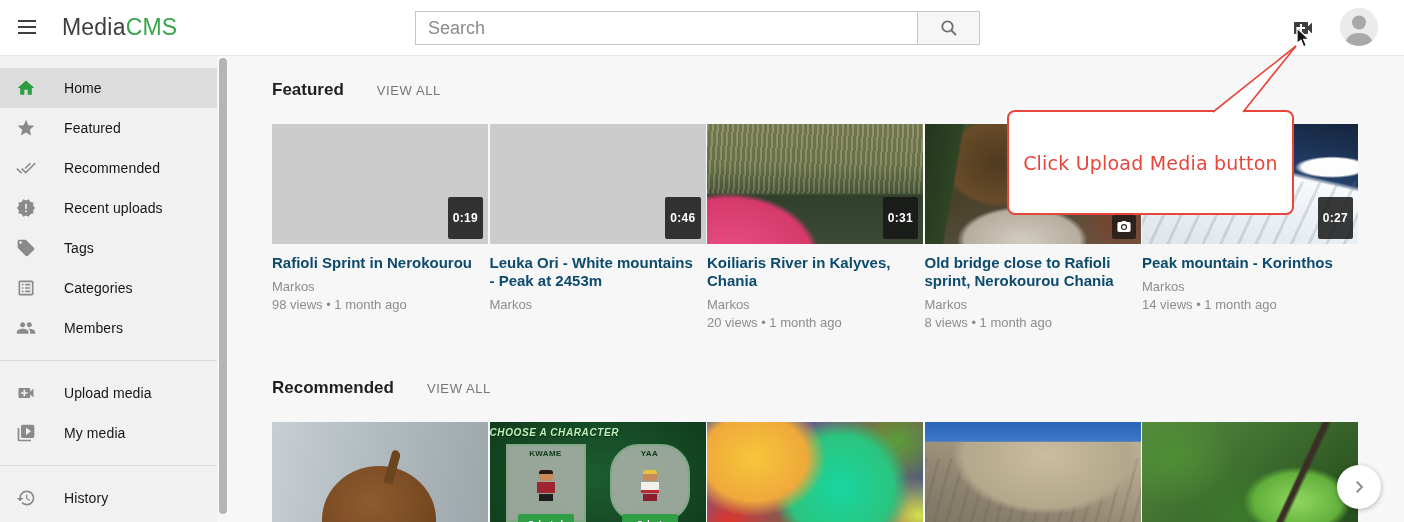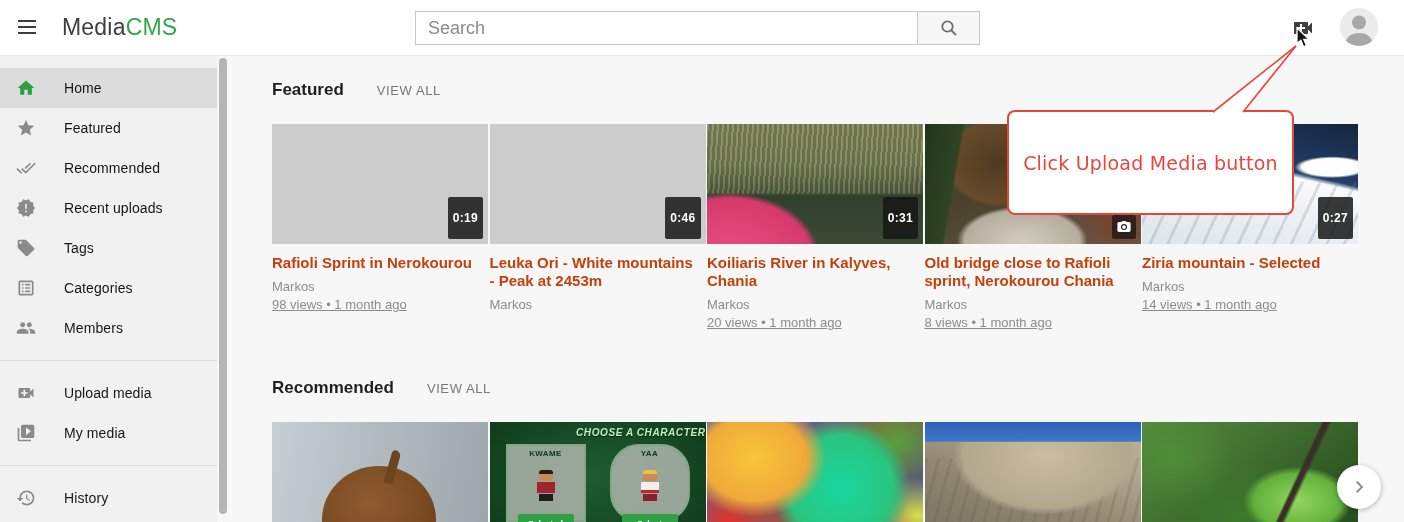--- a/index.html
+++ b/index.html
@@ -42,24 +42,24 @@
   .sec-reco { top:322px; }
   .sec-head { display:flex; align-items:center; height:20px; }
   .sec-title { font-size:17px; font-weight:700; color:#1f1f1f; }
   .view-all { font-size:13px; color:#777; letter-spacing:.6px; margin-left:33px; cursor:pointer; }
   .cards { display:grid; grid-template-columns:repeat(5,216px); column-gap:1.5px; margin-top:24px; }
   .thumb { position:relative; width:216px; height:120px; overflow:hidden; cursor:pointer; background:#ccc; }
   .dur { position:absolute; right:5px; bottom:5px; background:rgba(22,22,22,.85); color:#fff;
          font-size:12px; font-weight:700; padding:14px 5px; border-radius:2px; letter-spacing:.3px; }
   .photo-badge { position:absolute; right:5px; bottom:5px; background:rgba(22,22,22,.75);
                  padding:3px 5px; border-radius:2px; }
-  .c-title { margin-top:10px; font-size:15px; font-weight:700; color:#c2410c; line-height:18px;
+  .c-title { margin-top:10px; font-size:15px; font-weight:700; color:#0c4a6e; line-height:18px;
              padding-right:8px; cursor:pointer; }
   .c-author { margin-top:6px; font-size:13px; color:#8c8c8c; line-height:18px; cursor:pointer; }
-  .c-meta { font-size:13px; color:#8c8c8c; line-height:18px;text-decoration:underline; }
+  .c-meta { font-size:13px; color:#8c8c8c; line-height:18px; }
 
   
   .t-f1 { background:
     radial-gradient(95px 70px at 52% 26%, #241d16 0%, #3a3129 40%, rgba(58,49,41,0) 47%),
     radial-gradient(150px 118px at 52% 30%, #7d7263 54%, #685e50 60%, rgba(104,94,80,0) 64%),
     linear-gradient(180deg, rgba(255,255,255,0) 0%, #f7f6f3 8%, #e9e7e1 100%) 47% 100% / 74px 58px no-repeat,
     radial-gradient(92px 40px at 45% 102%, #ffffff 0%, #efede8 55%, rgba(239,237,232,0) 75%),
     radial-gradient(55px 40px at 12% 72%, #3d5230 0%, rgba(61,82,48,0) 65%),
     linear-gradient(168deg, #90ездок 0%, #8a7f71 0%, #796e61 45%, #5f5549 80%, #4a4238 100%); }
   .t-f2 { background:
@@ -83,21 +83,21 @@
     radial-gradient(55px 16px at 88% 36%, #fdfdfd 55%, rgba(253,253,253,0) 68%),
     repeating-linear-gradient(115deg, rgba(110,125,140,.22) 0 3px, rgba(0,0,0,0) 3px 16px) 0 100% / 100% 52% no-repeat,
     linear-gradient(193deg, #15253d 0%, #23406a 37%, #f8fafc 40%, #eef2f6 58%, #dde5eb 100%); }
   .t-r1 { background:linear-gradient(100deg,#c7cfd3 0%,#b4bdc2 40%,#9ba5aa 100%); }
   .pumpkin { position:absolute; left:50px; top:44px; width:114px; height:96px;
              background:radial-gradient(at 42% 38%, #8d5c30 0%, #7b4b23 55%, #643a18 100%);
              border-radius:52% 52% 46% 46% / 58% 58% 44% 44%; }
   .p-stem { position:absolute; left:66px; top:-16px; width:9px; height:34px; background:#6b4420;
             border-radius:6px 10px 2px 2px; transform:rotate(16deg); }
   .t-r2 { background:radial-gradient(190px 140px at 50% 45%, #1d5c30 0%, #134320 55%, #0b2e14 100%); }
-  .g-head { position:absolute; top:5px; width:100%; text-align:right; font-size:10px; font-weight:700;
+  .g-head { position:absolute; top:5px; width:100%; text-align:left; font-size:10px; font-weight:700;
             font-style:italic; color:#c2f0bc; text-shadow:0 1px 1px #03210c; letter-spacing:.6px; }
   .g-panel { position:absolute; top:22px; width:80px; height:78px; background:rgba(170,179,168,.88);
              border:2px solid #7fa883; }
   .g-panel.l { left:16px; } .g-panel.r { left:120px;border-radius:29px; }
   .g-name { text-align:center; font-size:8px; font-weight:700; color:#0c3a18; margin-top:3px; letter-spacing:.4px; }
   .sprite { position:absolute; top:24px; left:50%; transform:translateX(-50%); width:20px; }
   .sprite i { display:block; }
   .sprite .head { height:11px; width:14px; margin:0 auto; background:#c88a58; border-radius:3px; border-top:4px solid #2a1b12; }
   .sprite.yaa .head { border-top-color:#e8c23e; }
   .sprite .bodyp { height:11px; width:18px; margin:1px auto 0; background:#9e2430; }
@@ -299,21 +299,21 @@
           </span>
         </div>
         <div class="c-title">Old bridge close to Rafioli sprint, Nerokourou Chania</div>
         <div class="c-author">Markos</div>
         <div class="c-meta">8 views • 1 month ago</div>
       </div>
       <div class="card">
         <div class="thumb t-f5">
           <span class="dur">0:27</span>
         </div>
-        <div class="c-title">Ziria mountain - Selected</div>
+        <div class="c-title">Peak mountain - Korinthos</div>
         <div class="c-author">Markos</div>
         <div class="c-meta">14 views • 1 month ago</div>
       </div>
     </div>
   </div>
 
   <div class="section sec-reco">
     <div class="sec-head">
       <span class="sec-title">Recommended</span>
       <span class="view-all">VIEW ALL</span>

